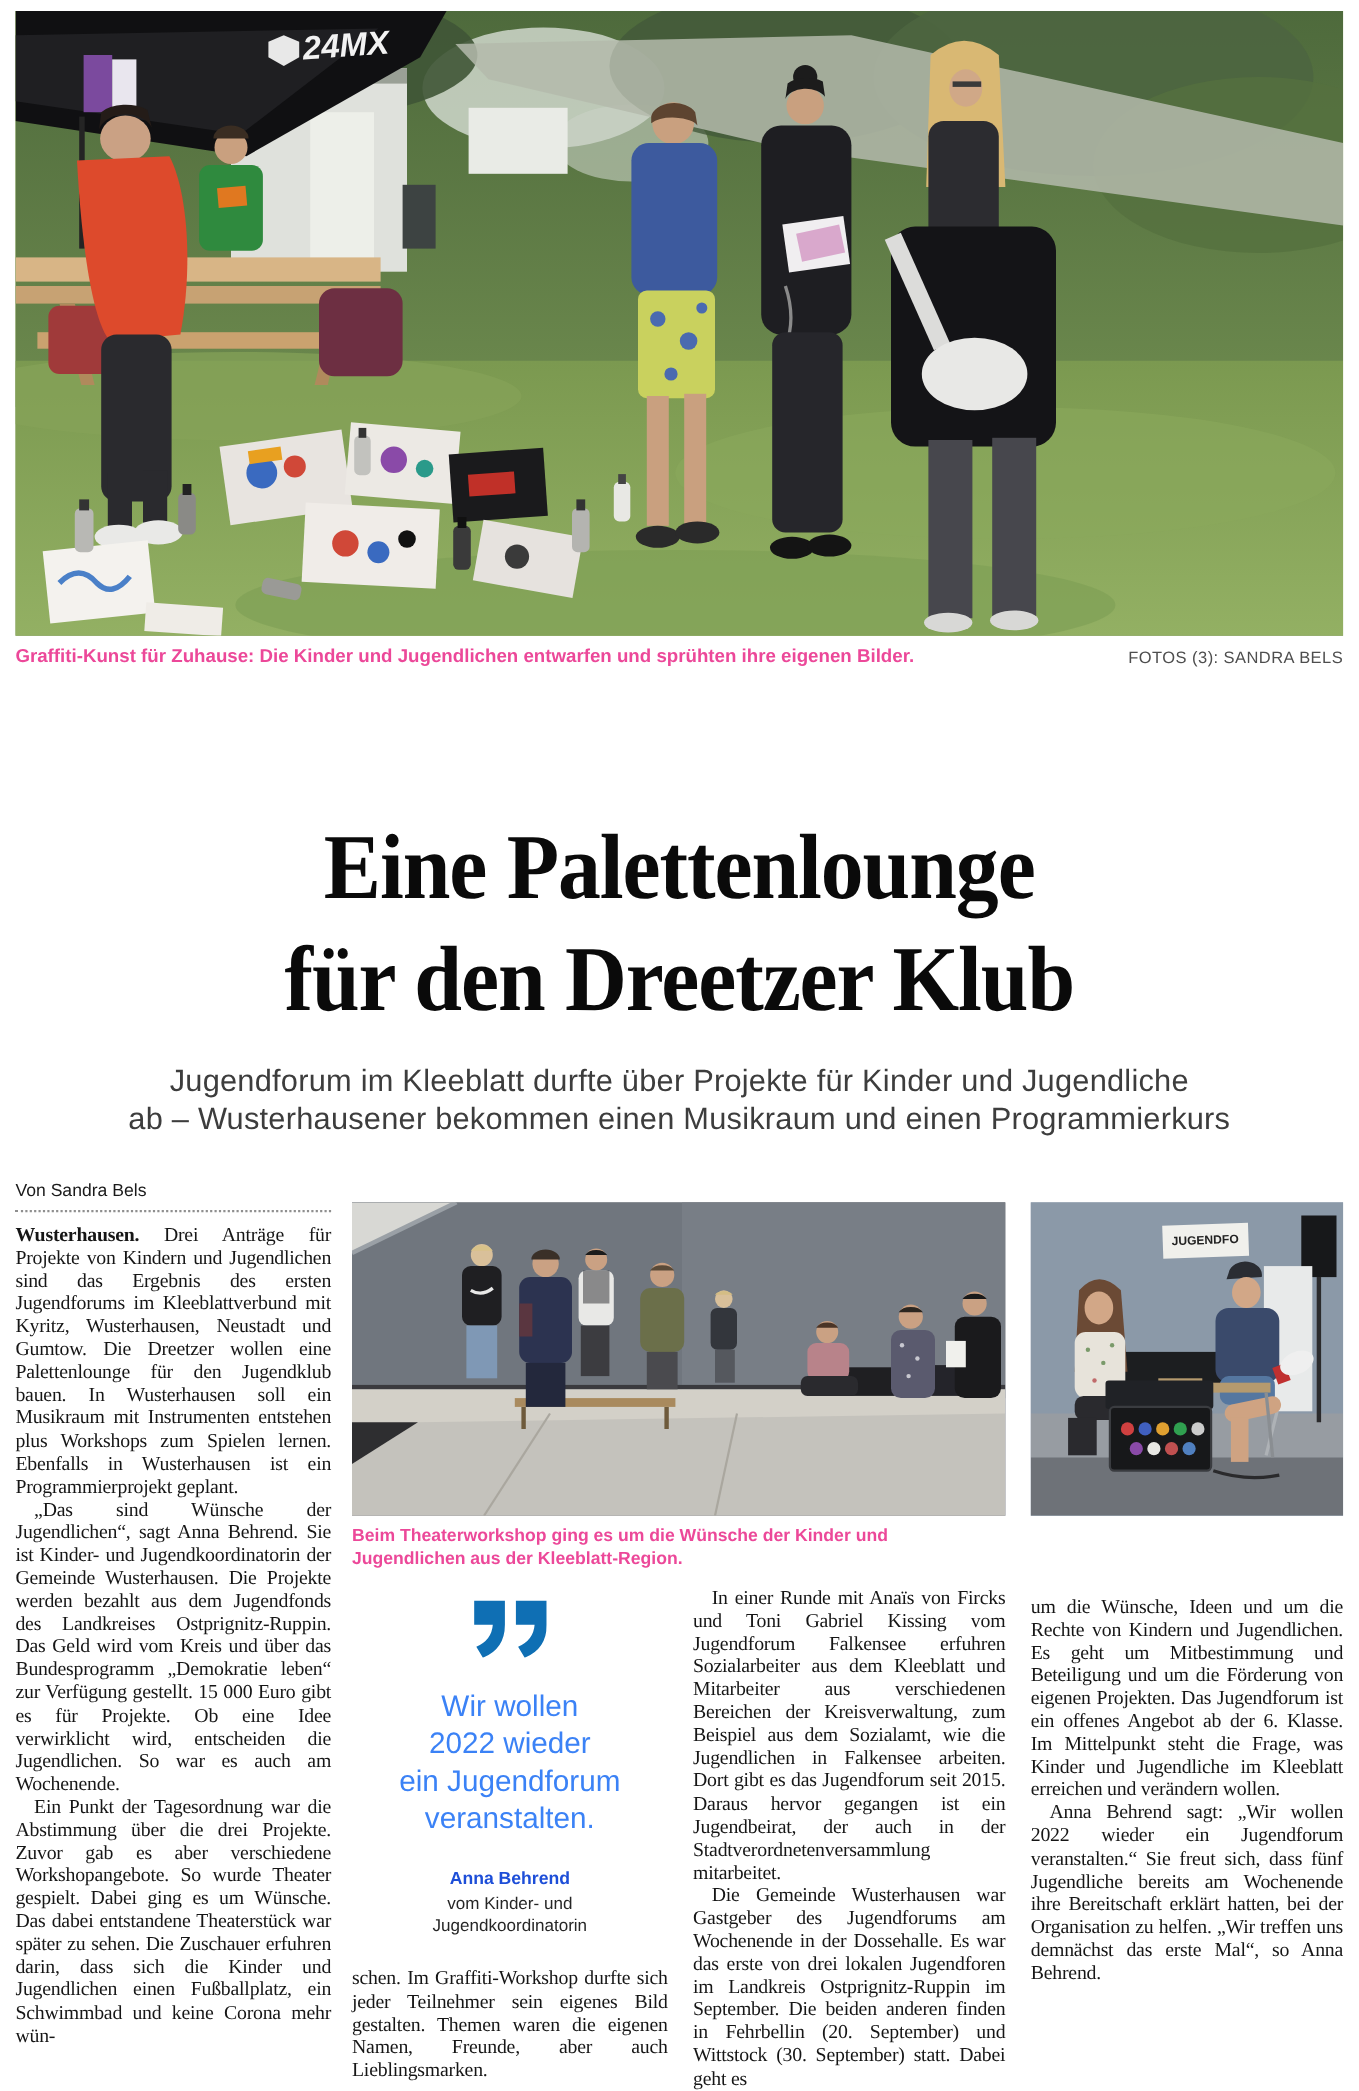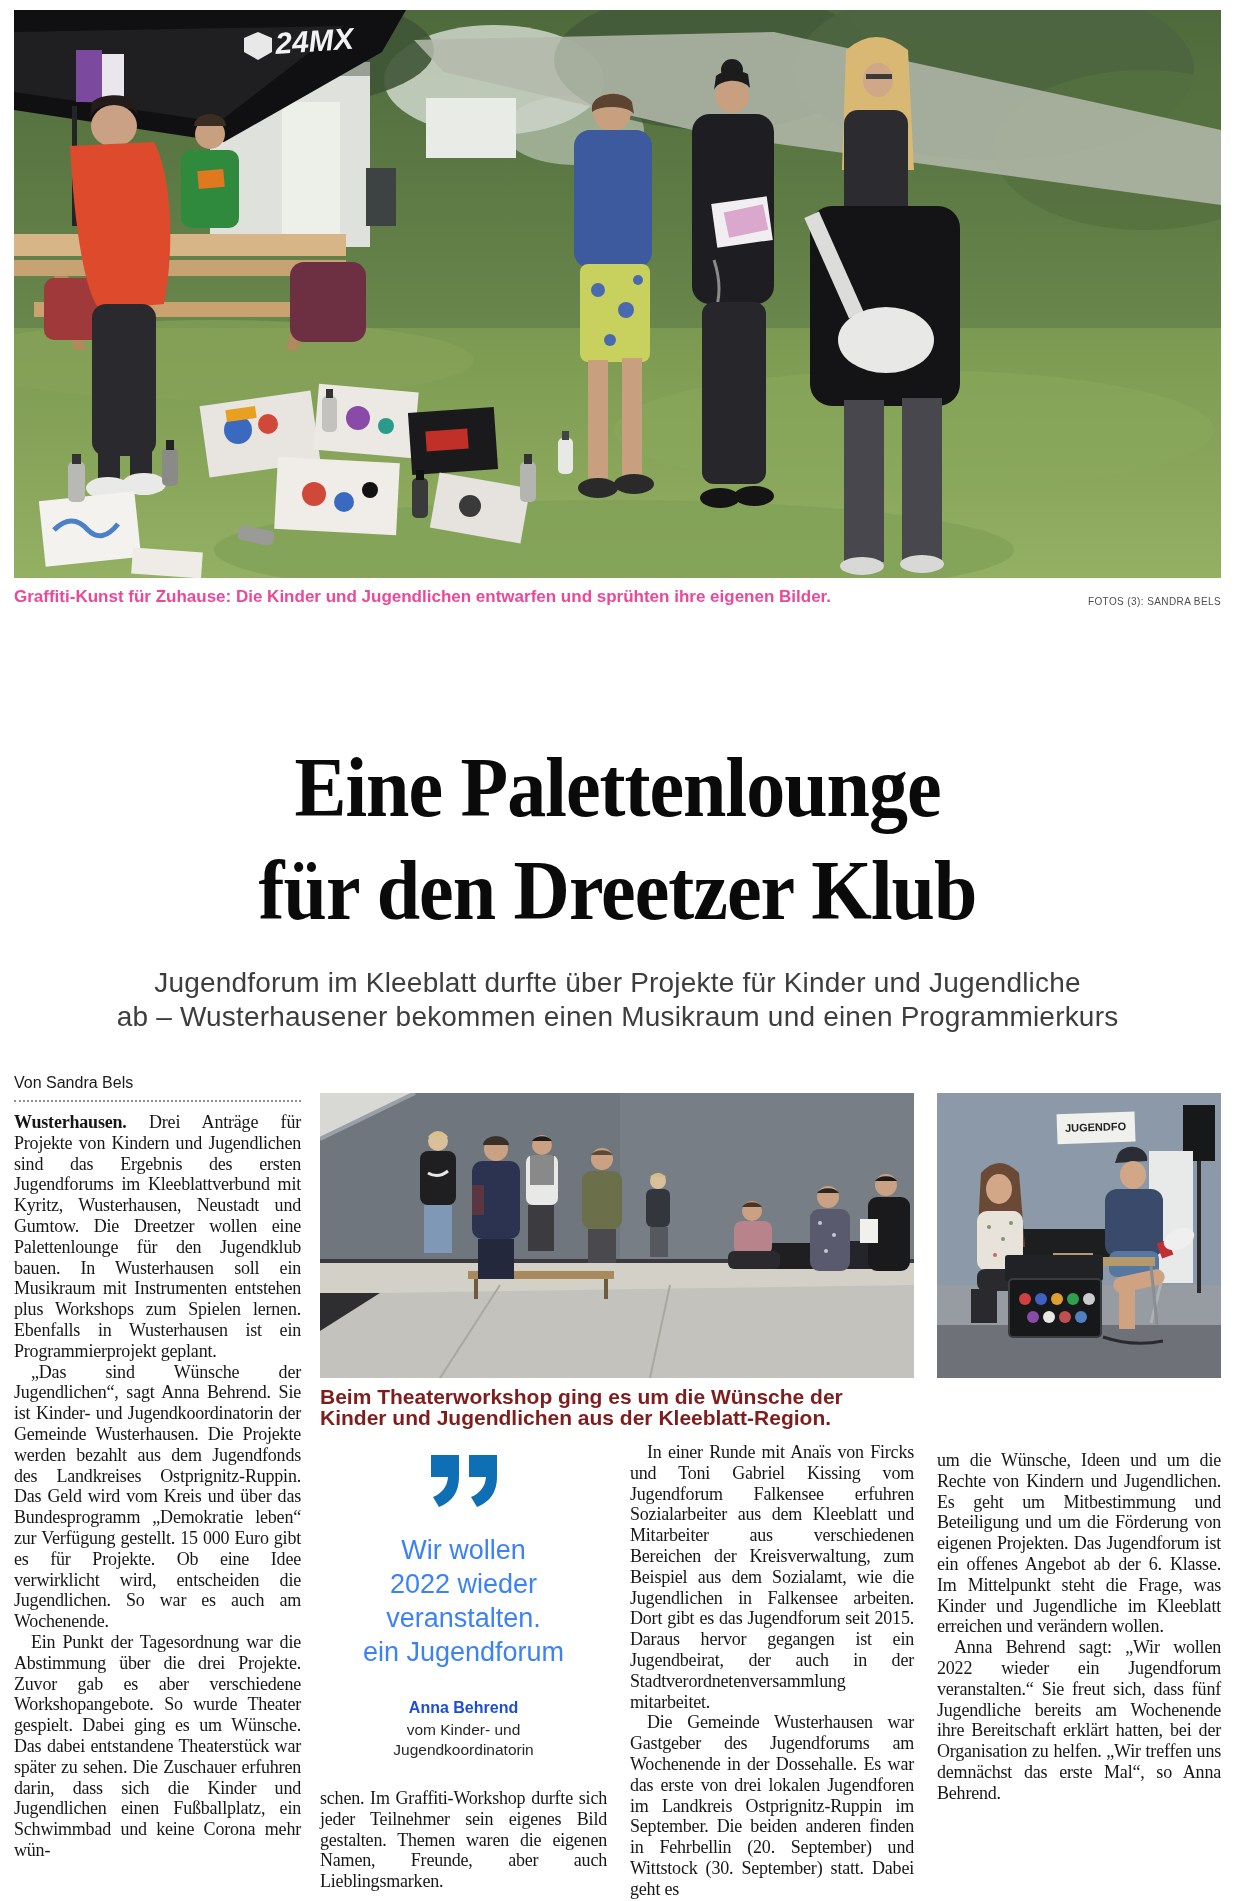--- a/index.html
+++ b/index.html
@@ -10,22 +10,22 @@
   .photo{position:absolute;overflow:hidden;background:#7e9a55;}
   .photo svg{display:block;}
   #photo-top{left:14px;top:10px;width:1207px;height:568px;}
   #photo-theater{left:320px;top:1093px;width:594px;height:285px;}
   #photo-falkensee{left:937px;top:1093px;width:284px;height:285px;}
 
   
   .caption-row{position:absolute;left:14px;top:586px;width:1207px;display:flex;
                justify-content:space-between;align-items:flex-end;}
   .photo-caption{font-weight:700;font-size:17px;line-height:21px;color:#ec4899;}
-  .photo-credit{font-size:10px;letter-spacing:.4px;color:#4e4e4e;white-space:nowrap;}
-  .small-caption{position:absolute;font-weight:700;font-size:21px;line-height:21px;color:#7f1d1d;}
+  .photo-credit{font-size:15px;letter-spacing:.4px;color:#4e4e4e;white-space:nowrap;}
+  .small-caption{position:absolute;font-weight:700;font-size:16px;line-height:21px;color:#ec4899;}
   #cap-theater{left:320px;top:1386px;width:594px;}
   #cap-falkensee{left:937px;top:1386px;width:284px;}
 
   
   .headline{position:absolute;left:0;top:736px;width:1235px;text-align:center;
             font-family:"Liberation Serif",serif;font-weight:700;color:#0a0a0a;
             font-size:78px;line-height:95px;letter-spacing:-1px;
             transform:scaleY(1.08);transform-origin:top center;}
   .subheadline{position:absolute;left:0;top:966px;width:1235px;text-align:center;
                font-size:28px;line-height:34px;color:#3d3d3d;font-weight:400;letter-spacing:.2px;}
@@ -361,22 +361,22 @@
   <div id="cap-theater" class="small-caption">Beim Theaterworkshop ging es um die Wünsche der Kinder und Jugendlichen aus der Kleeblatt-Region.</div>
 
   <div class="pullquote">
     <svg class="pq-icon" width="66" height="52" viewBox="0 0 66 52">
       <path d="M0 0 H28 V22 Q28 44 8 52 L2 42 Q16 36 17 22 H0 Z" fill="#0f6fb4"></path>
       <path d="M38 0 H66 V22 Q66 44 46 52 L40 42 Q54 36 55 22 H38 Z" fill="#0f6fb4"></path>
     </svg>
     <div class="pq-text">
       <span>Wir wollen</span>
       <span>2022 wieder</span>
+      <span>ein Jugendforum</span>
       <span>veranstalten.</span>
-      <span>ein Jugendforum</span>
     </div>
     <div class="pq-name">Anna Behrend</div>
     <div class="pq-role">vom Kinder- und Jugendkoordinatorin</div>
   </div>
 
   <div id="col2" class="col">
     <p>schen. Im Graffiti-Workshop durfte sich jeder Teilnehmer sein eigenes Bild gestalten. Themen waren die eigenen Namen, Freunde, aber auch Lieblingsmarken.</p>
   </div>
 
   <div id="col3" class="col">

